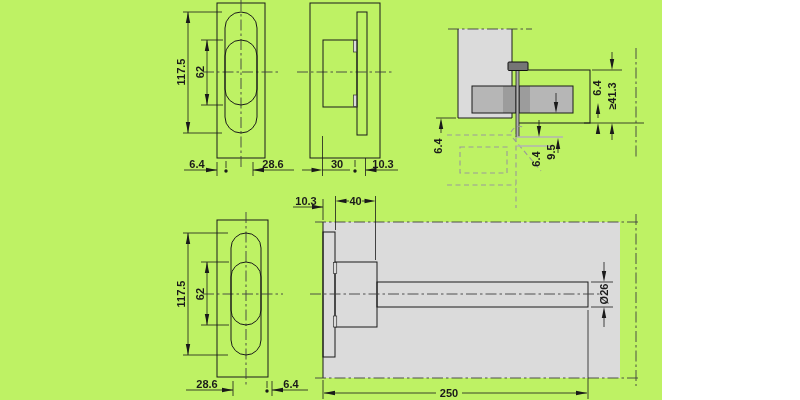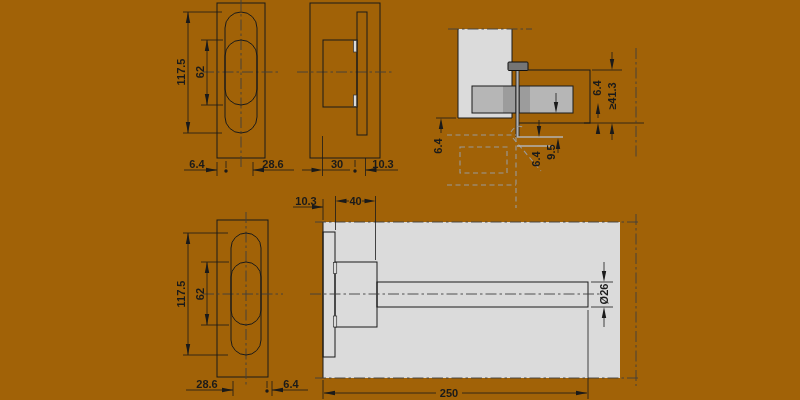--- a/index.html
+++ b/index.html
@@ -1,16 +1,16 @@
 <!DOCTYPE html>
 <html><head>
 <meta charset="utf-8">
 <style>
   html,body{margin:0;padding:0;background:#fff;}
-  .stage{width:800px;height:400px;background:#a16207;position:relative;overflow:hidden;}
+  .stage{width:662px;height:400px;background:#bef264;position:relative;overflow:hidden;}
   .dim{font:bold 11px "Liberation Sans",sans-serif;fill:#1a1a1a;}
   .s{stroke:#1a1a1a;stroke-width:1;fill:none;}
   .thin{stroke:#1a1a1a;stroke-width:0.8;fill:none;}
   .cl{stroke:#404040;stroke-width:0.9;stroke-dasharray:11 3 2.5 3;fill:none;}
   .dash{stroke:#9a9a9a;stroke-width:1.1;stroke-dasharray:5 3.5;fill:none;}
   .ref{stroke:#b3b3b3;stroke-width:1.4;fill:none;}
   .ah{fill:#1a1a1a;stroke:none;}
 </style>
 </head>
 <body>

